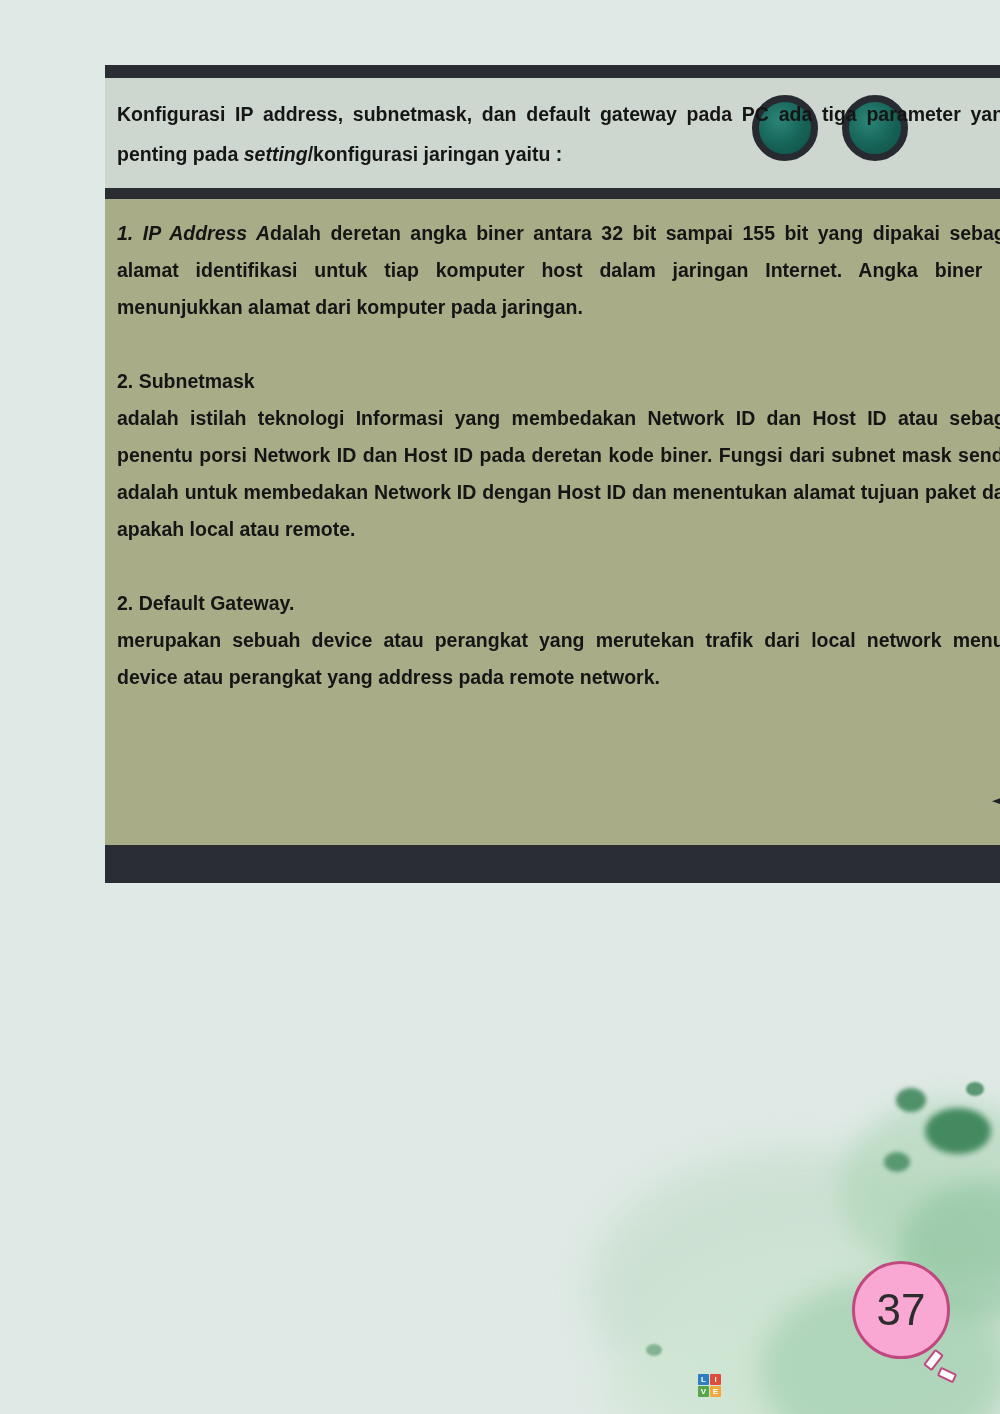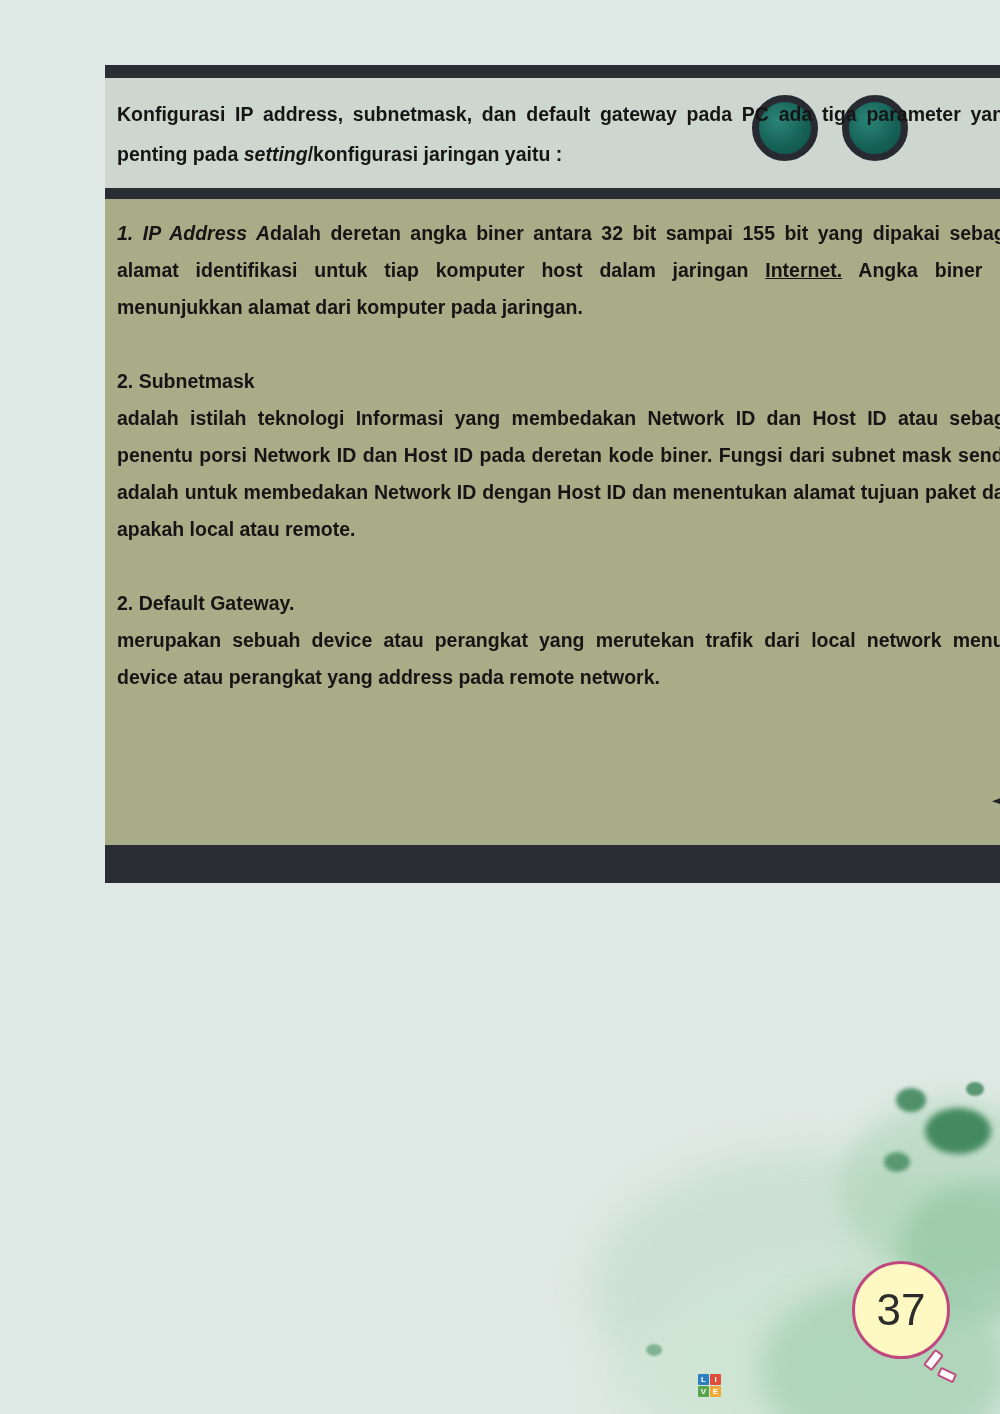--- a/index.html
+++ b/index.html
@@ -88,40 +88,40 @@
   .card-body p {
     margin: 0;
     font-size: 19.5px;
     font-weight: 700;
     line-height: 37px;
     text-align: justify;
   }
   .para-1 { padding-top: 16px; }
   .heading { margin-top: 37px !important; text-align: left; }
   .bold-italic { font-weight: 700; }
-  .underline { text-decoration: underline; }
+  .underline { }
 
   .pointer-icon {
     position: absolute;
     right: 18px;
     bottom: 36px;
     width: 24px; height: 17px;
     background: #1e2126;
     clip-path: polygon(100% 0, 100% 100%, 0 55%);
   }
 
   
   .page-number-badge {
     position: absolute;
     left: 852px;
     top: 1261px;
     width: 92px; height: 92px;
     border-radius: 50%;
     border: 3px solid #c0487f;
-    background: #fef9c3;
+    background: #f9a8d4;
     display: flex;
     align-items: center;
     justify-content: center;
     z-index: 4;
   }
   .page-number-badge span {
     font-size: 44px;
     font-weight: 400;
     color: #2c2c2c;
   }

